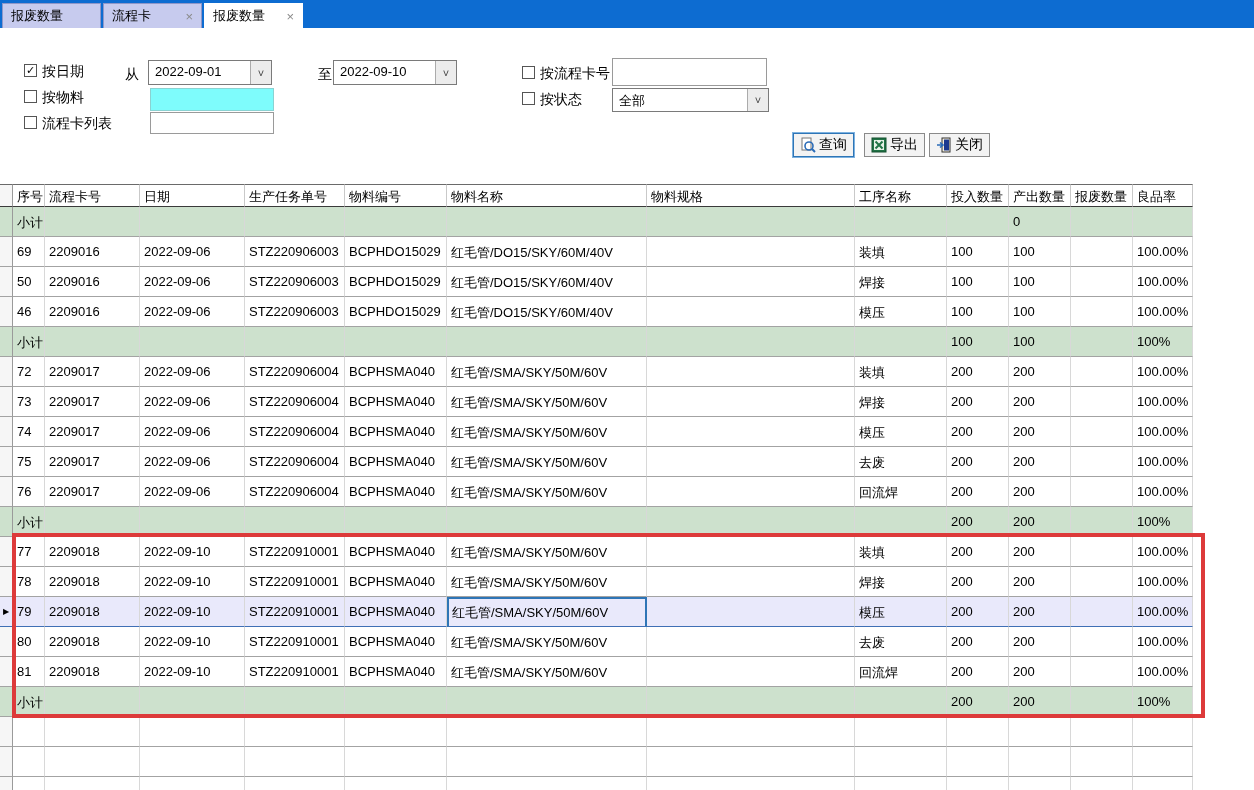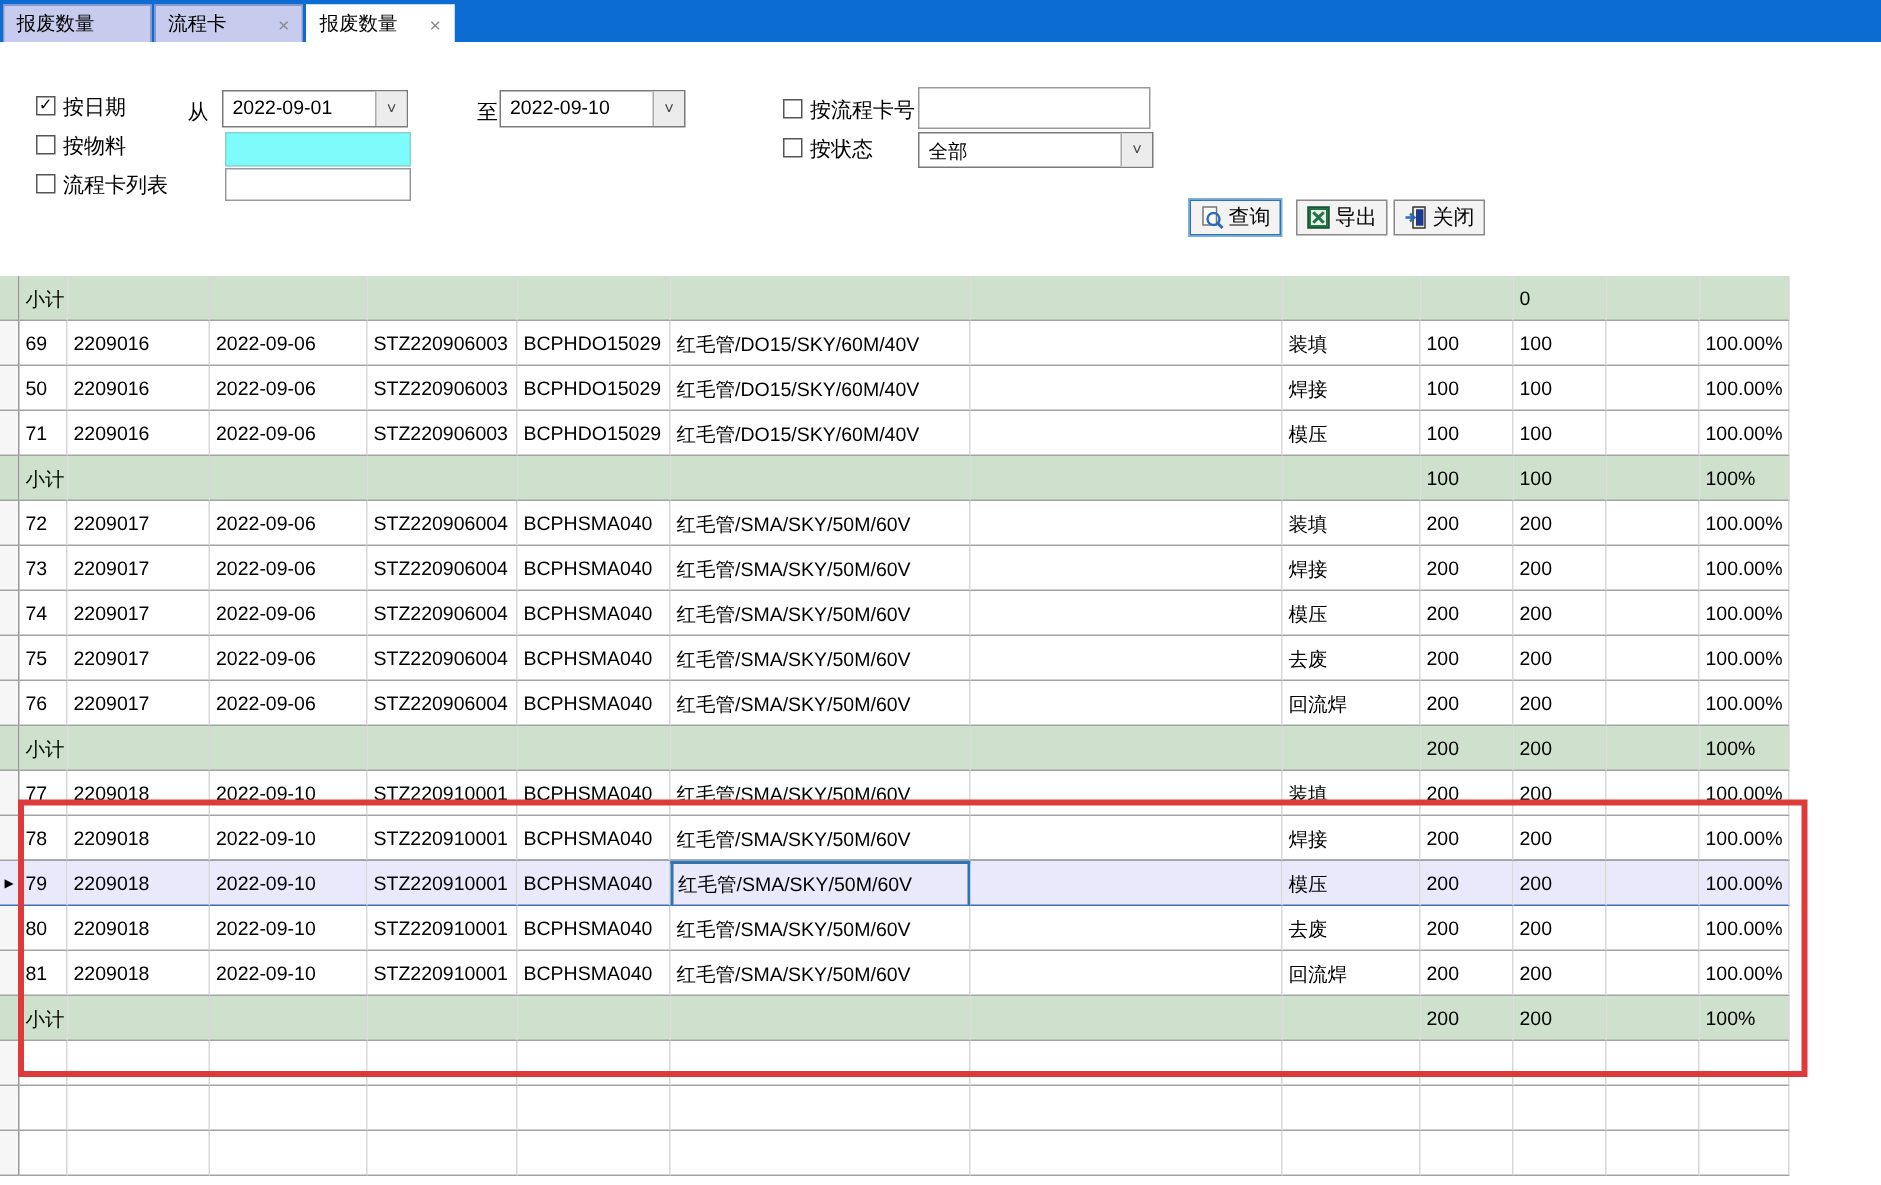--- a/index.html
+++ b/index.html
@@ -160,20 +160,35 @@
     <svg width="16" height="16" viewBox="0 0 16 16">
         <rect x="6" y="1" width="8" height="14" fill="#f5efdc" stroke="#333"></rect>
         <rect x="8" y="2.5" width="5" height="11" fill="#1d3a8f"></rect>
         <path d="M1 8 h5 M4 5.5 L7 8 L4 10.5" stroke="#2b6cb8" stroke-width="1.6" fill="none"></path>
       </svg>
   </span>
   <span>关闭</span>
 </button>
 
 <div class="grid" id="grid">
+    <div class="row hdr">
+      <div class="cell ind" style="width: 13px;"></div>
+      <div class="cell " style="width: 32px;">序号</div>
+      <div class="cell " style="width: 95px;">流程卡号</div>
+      <div class="cell " style="width: 105px;">日期</div>
+      <div class="cell " style="width: 100px;">生产任务单号</div>
+      <div class="cell " style="width: 102px;">物料编号</div>
+      <div class="cell " style="width: 200px;">物料名称</div>
+      <div class="cell " style="width: 208px;">物料规格</div>
+      <div class="cell " style="width: 92px;">工序名称</div>
+      <div class="cell " style="width: 62px;">投入数量</div>
+      <div class="cell " style="width: 62px;">产出数量</div>
+      <div class="cell " style="width: 62px;">报废数量</div>
+      <div class="cell " style="width: 60px;">良品率</div>
+    </div>
     <div class="row body-row subtotal">
       <div class="cell ind" style="width: 13px;"></div>
       <div class="cell first " style="width: 32px;">小计</div>
       <div class="cell " style="width: 95px;"></div>
       <div class="cell " style="width: 105px;"></div>
       <div class="cell " style="width: 100px;"></div>
       <div class="cell " style="width: 102px;"></div>
       <div class="cell " style="width: 200px;"></div>
       <div class="cell " style="width: 208px;"></div>
       <div class="cell " style="width: 92px;"></div>
@@ -207,21 +222,21 @@
       <div class="cell " style="width: 200px;">红毛管/DO15/SKY/60M/40V</div>
       <div class="cell " style="width: 208px;"></div>
       <div class="cell " style="width: 92px;">焊接</div>
       <div class="cell " style="width: 62px;">100</div>
       <div class="cell " style="width: 62px;">100</div>
       <div class="cell " style="width: 62px;"></div>
       <div class="cell " style="width: 60px;">100.00%</div>
     </div>
     <div class="row body-row ">
       <div class="cell ind" style="width: 13px;"></div>
-      <div class="cell first " style="width: 32px;">71</div>
+      <div class="cell first " style="width: 32px;">46</div>
       <div class="cell " style="width: 95px;">2209016</div>
       <div class="cell " style="width: 105px;">2022-09-06</div>
       <div class="cell " style="width: 100px;">STZ220906003</div>
       <div class="cell " style="width: 102px;">BCPHDO15029</div>
       <div class="cell " style="width: 200px;">红毛管/DO15/SKY/60M/40V</div>
       <div class="cell " style="width: 208px;"></div>
       <div class="cell " style="width: 92px;">模压</div>
       <div class="cell " style="width: 62px;">100</div>
       <div class="cell " style="width: 62px;">100</div>
       <div class="cell " style="width: 62px;"></div>

